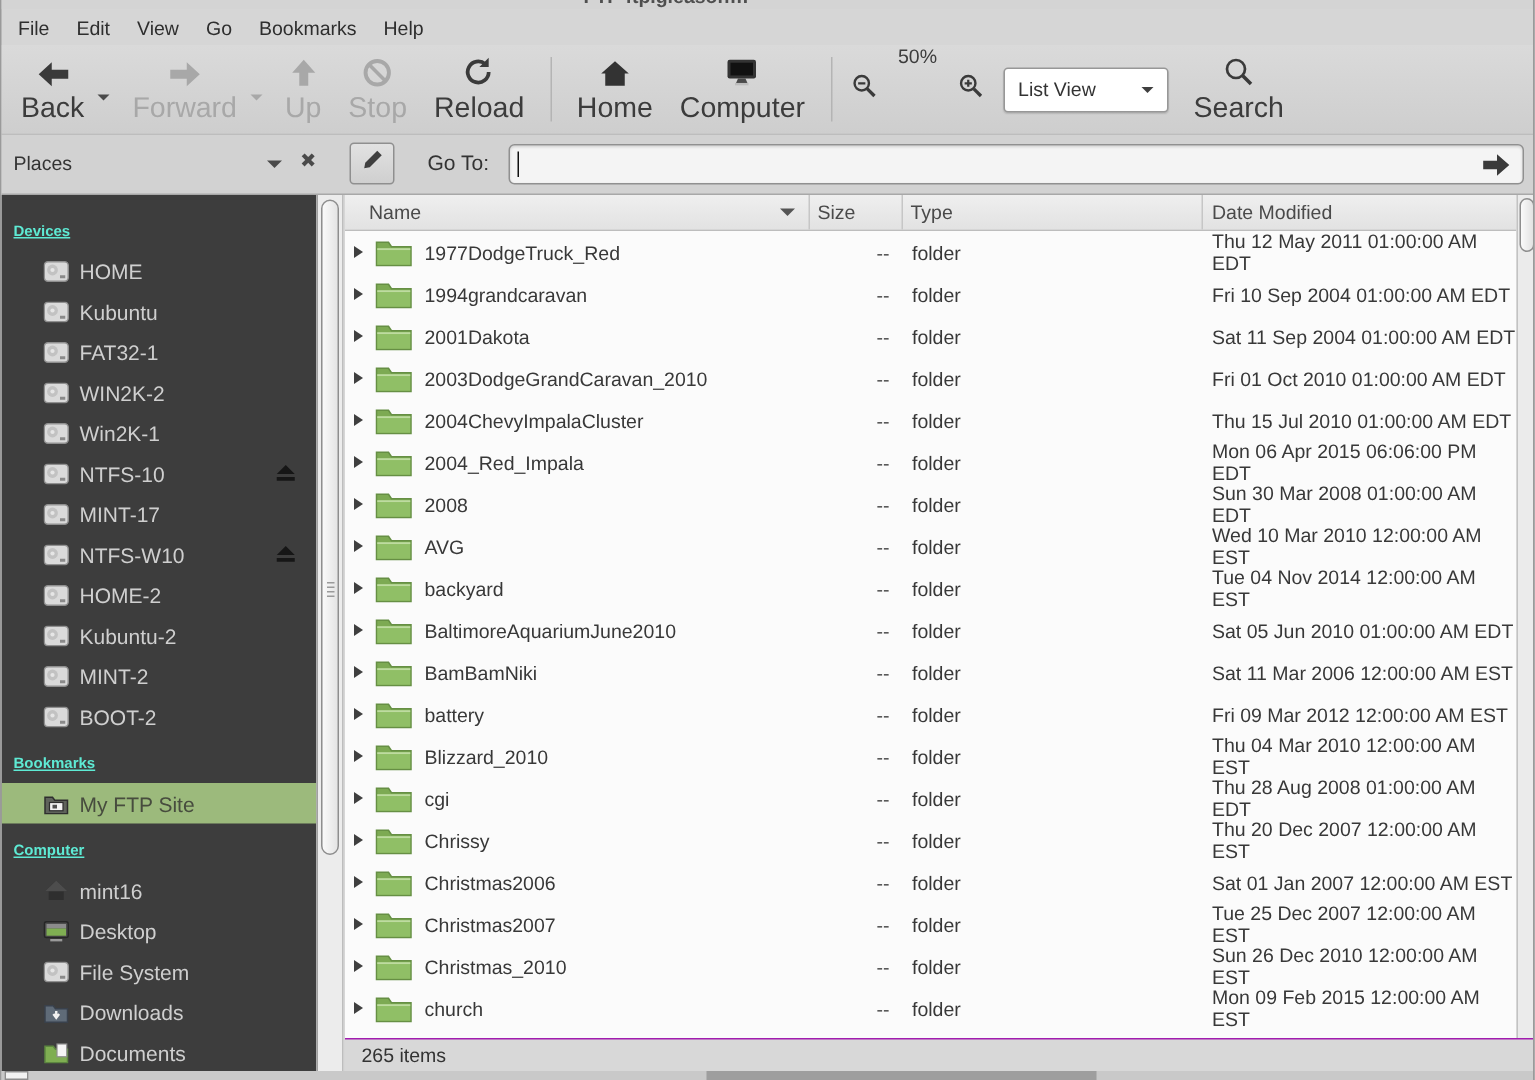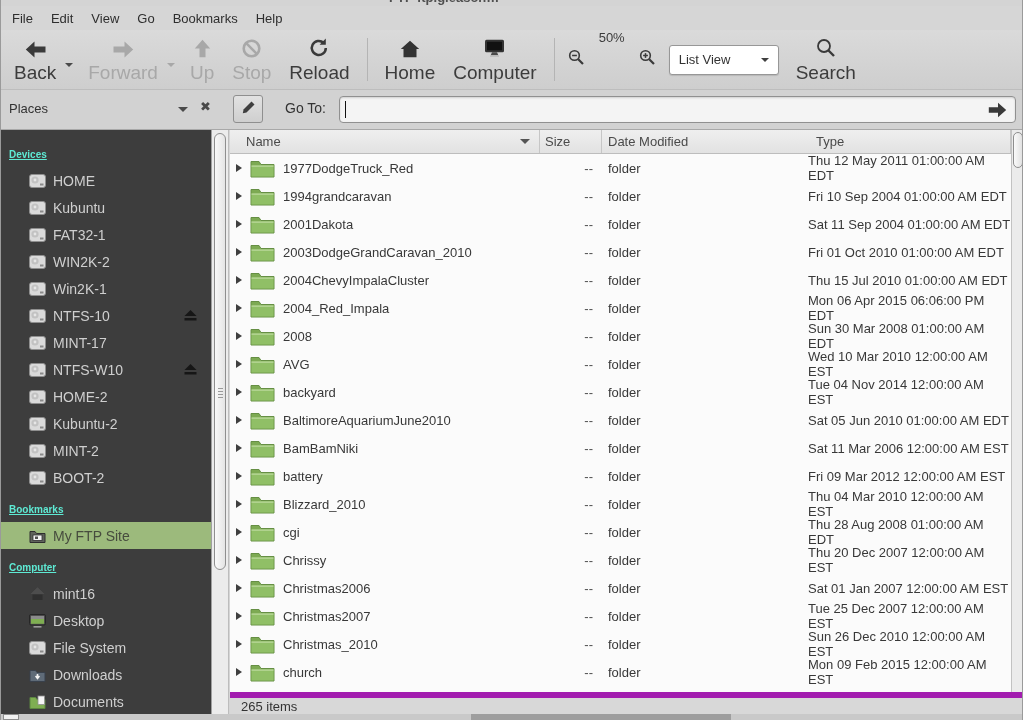--- a/index.html
+++ b/index.html
@@ -61,21 +61,21 @@
   .frow { display:flex; height:28px; align-items:center; font-size:13px; color:#383838; }
   .c-name { width:310px; display:flex; align-items:center; padding-left:6px; }
   .expander { width:0; height:0; border:4px solid transparent; border-left:6px solid #3f3f3f; margin-right:4px; }
   .fold-ic { margin-right:8px; display:flex; }
   .c-size { width:62px; text-align:right; padding-right:9px; color:#4f4f4f; }
   .c-type { width:200px; padding-left:6px; }
   .c-date { flex:1; padding-left:6px; }
   .vscroll { position:absolute; left:1010px; top:130px; width:13px; height:562px; background:#ebebeb; border-left:1px solid #c2c2c2; }
   .vthumb { position:absolute; left:1px; top:2px; width:10px; height:36px; background:linear-gradient(90deg,#fafafa,#e2e2e2); border:1px solid #8e8e8e; border-radius:5px; }
   
-  .statusbar { position:absolute; left:229px; top:692px; width:794px; height:22px; background:#d8d8d8; border-top:6px solid #a21caf; display:flex; align-items:center; padding-left:11px; font-size:13px; color:#333; }
+  .statusbar { position:absolute; left:229px; top:692px; width:794px; height:22px; background:#d8d8d8; border-top:1px solid #a21caf; display:flex; align-items:center; padding-left:11px; font-size:13px; color:#333; }
   .hstrip { position:absolute; left:0; top:714px; width:100%; height:6px; background:#c9c9c9; }
   .hcorner { position:absolute; left:2px; top:0; width:16px; height:6px; background:#f2f2f2; border:1px solid #8d8d8d; }
   .hthumb { position:absolute; left:470px; top:0; width:260px; height:6px; background:#9e9e9e; }
 </style>
 </head>
 <body>
 
 <div id="window">
 
   <div class="titlebar">
@@ -431,25 +431,25 @@
 
   <div class="listpane">
     <div class="list-header">
       <div class="hcell name">
         <span>Name</span>
         <span class="sort-arrow"></span>
       </div>
       <div class="hcell size">
         <span>Size</span>
       </div>
+      <div class="hcell type">
+        <span>Type</span>
+      </div>
       <div class="hcell date">
         <span>Date Modified</span>
-      </div>
-      <div class="hcell type">
-        <span>Type</span>
       </div>
     </div>
     <div class="rows" id="rows">
   <div class="frow">
     <div class="c-name">
       <span class="expander"></span>
       <span class="fold-ic">
         <svg width="25" height="20" viewBox="0 0 25 20">
                 <path d="M1 3.5 h8 l2 3 h13 v12.5 h-23 Z" fill="#7daa53" stroke="#668f44"></path>
                 <rect x="1.5" y="7.5" width="22" height="11" fill="#90bf66"></rect>

